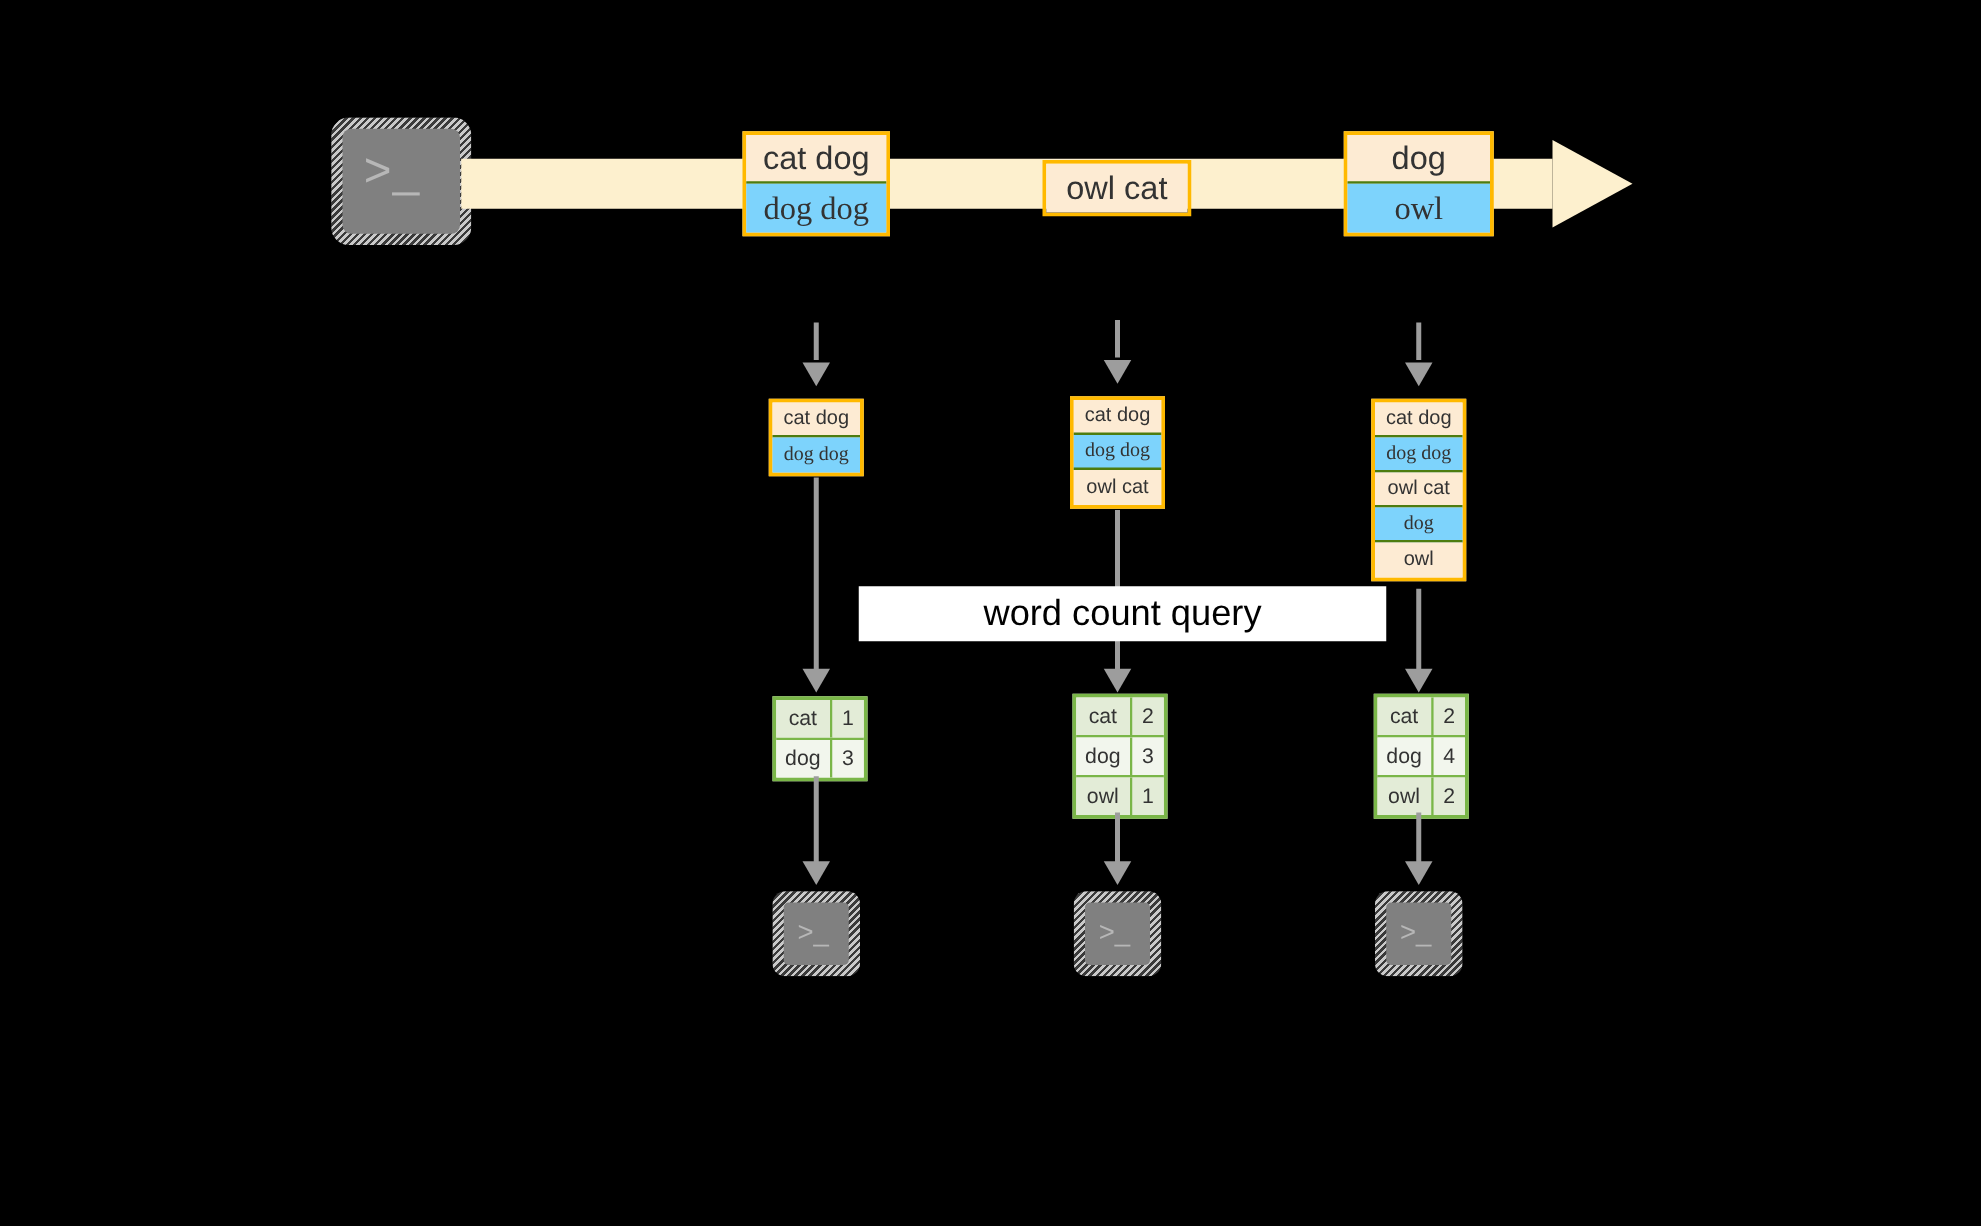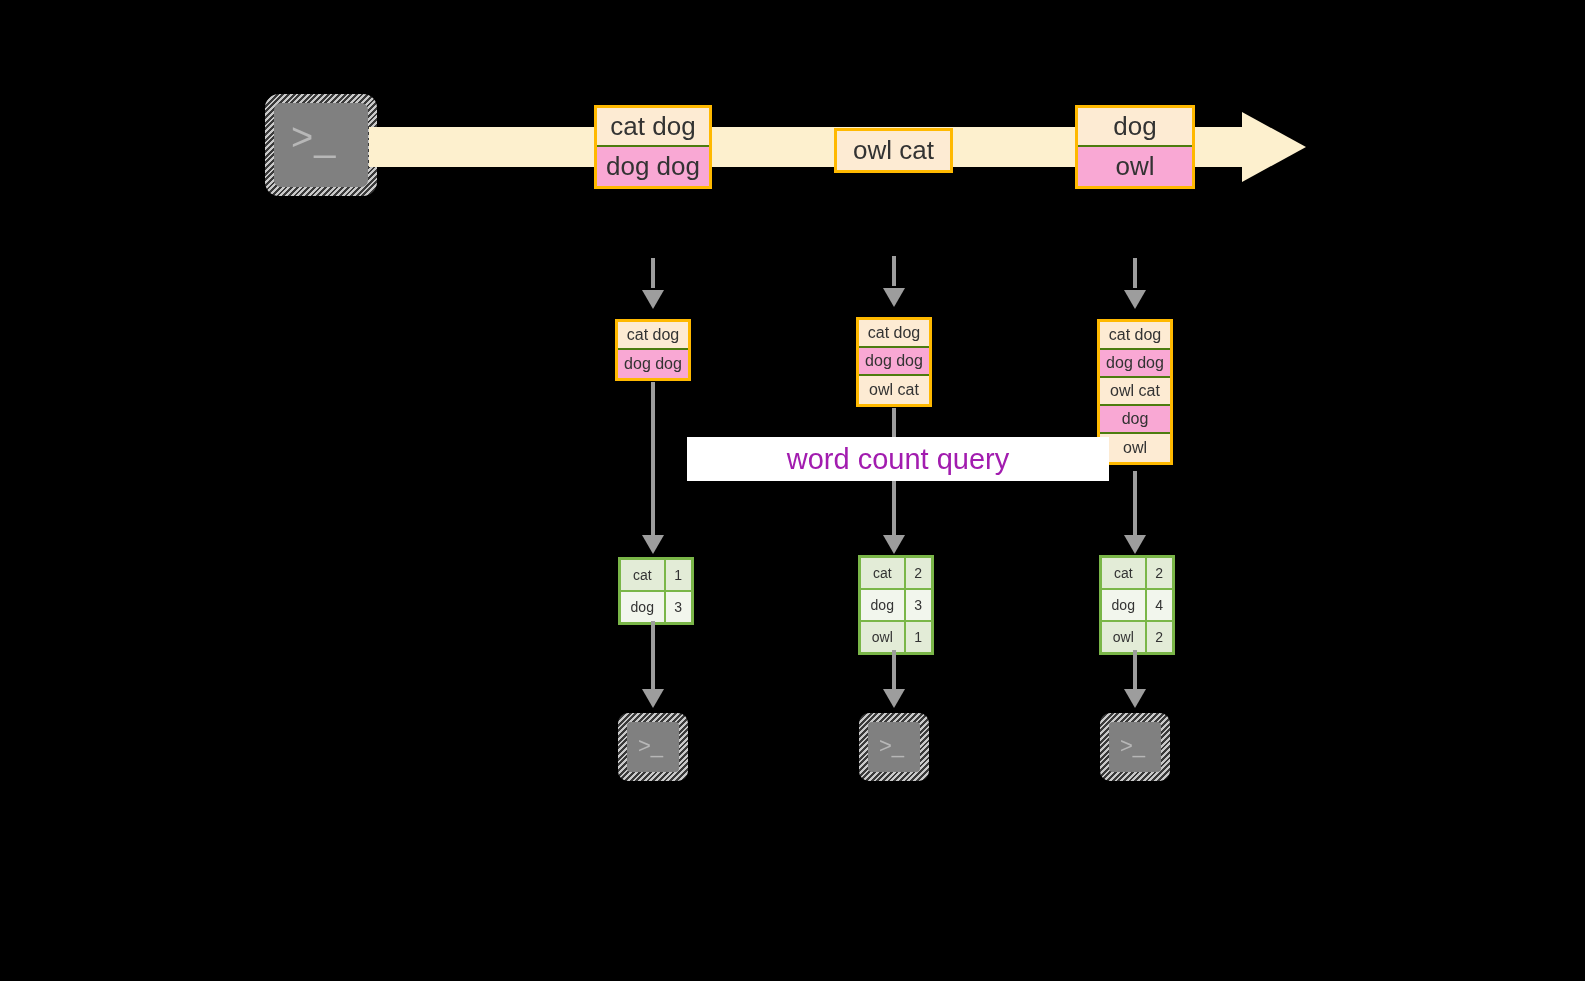--- a/index.html
+++ b/index.html
@@ -85,21 +85,21 @@
     box-sizing: border-box;
     display: flex;
     align-items: center;
     justify-content: center;
     color: #333333;
     white-space: nowrap;
     border-bottom: 2px solid #4d7c0f;
     background: #fdebd3;
   }
   .msgbox .row:last-child { border-bottom: none; }
-  .msgbox .row.alt { background: #f9a8d4; }
+  .msgbox .row.alt { background: #7dd3fc; font-family: Liberation Serif, serif; }
 
   
   .msgbox.big .row { height: 39px; font-size: 26px; }
   .box-cd  { left: 594px; top: 105px; width: 118px; }
   .box-oc  { left: 834px; top: 128px; width: 119px; }
   .box-do  { left: 1075px; top: 105px; width: 120px; }
 
   
   .msgbox.sm { border-width: 3px; }
   .msgbox.sm .row { height: 28px; font-size: 16px; border-bottom-width: 2px; }
@@ -118,21 +118,21 @@
     display: flex;
     border-bottom: 2px solid #7ab648;
     height: 30px;
   }
   .restable .trow:last-child { border-bottom: none; }
   .restable .tcell {
     box-sizing: border-box;
     display: flex;
     align-items: center;
     justify-content: center;
-    font-size: 14px;
+    font-size: 17px;
     color: #333333;
     background: #e3ecd7;
   }
   .restable .trow.alt .tcell { background: #f2f6ed; }
   .restable .tcell.key { width: 47px; border-right: 2px solid #7ab648; }
   .restable .tcell.val { width: 27px; }
   .res1 { left: 618px; top: 557px; width: 76px; }
   .res2 { left: 858px; top: 555px; width: 76px; }
   .res3 { left: 1099px; top: 555px; width: 76px; }
 
@@ -153,29 +153,29 @@
   .dash {
     position: absolute;
     width: 4px;
     background: #9d9d9d;
   }
 
   
   .qlabel {
     position: absolute;
     left: 687px;
-    top: 437px;
+    top: 469px;
     width: 422px;
     height: 44px;
     background: #ffffff;
     display: flex;
     align-items: center;
     justify-content: center;
     font-size: 29px;
-    color: #a21caf;
+    color: #000000;
     z-index: 5;
   }
 </style>
 </head>
 <body>
 
 <div id="stage">
 
   <div class="term term-big">
     <span class="glyph">&gt;_</span>

